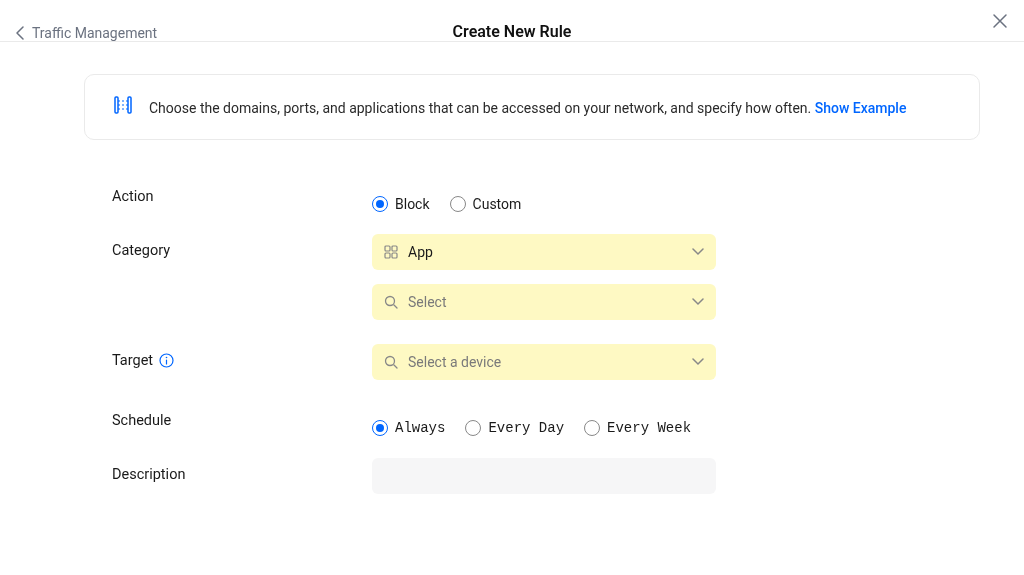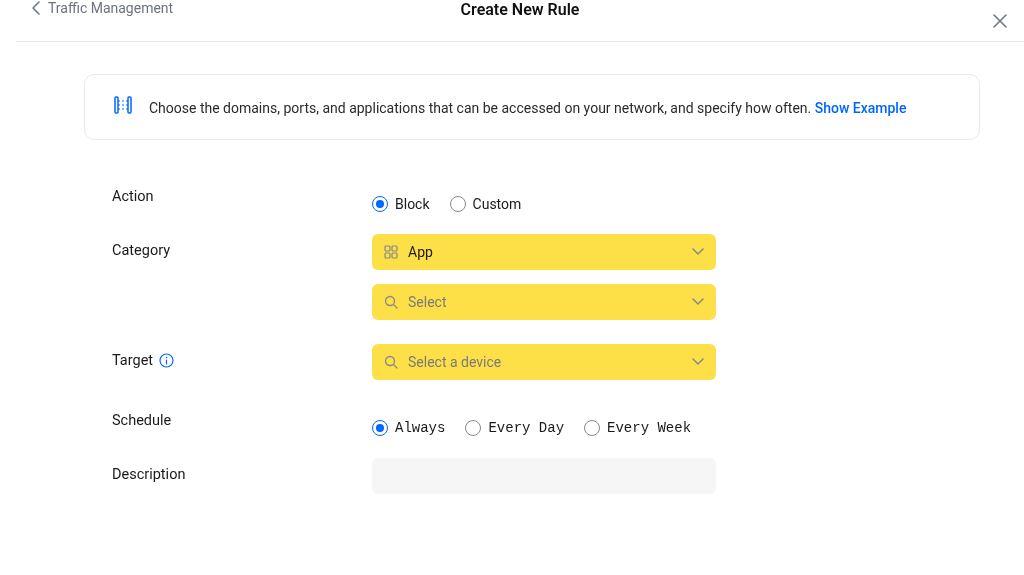--- a/index.html
+++ b/index.html
@@ -10,26 +10,25 @@
     body {
       font-family: -apple-system, BlinkMacSystemFont, "Segoe UI", Roboto, Helvetica, Arial, sans-serif;
       background: #fff;
       color: #1a1a1a;
       width: 1024px;
       height: 575px;
       overflow: hidden;
     }
     .header {
       display: flex;
-      align-items: flex-start;
+      align-items: flex-end;
       height: 42px;
       padding: 0 16px;
       border-bottom: 1px solid #eaeaea;
       position: relative;
-      margin-left: 16px;
     }
     .back-nav {
       display: flex;
       align-items: center;
       cursor: pointer;
       color: #6b7280;
     }
     .back-nav .chev {
       margin-right: 8px;
       display: flex;
@@ -144,21 +143,21 @@
       border-radius: 50%;
       background: #0066ff;
     }
     .radio-label {
       font-size: 14px;
       color: #1a1a1a;
     }
     .select-box {
       width: 344px;
       height: 36px;
-      background: #fde047;
+      background: #fef9c3;
       border-radius: 6px;
       display: flex;
       align-items: center;
       padding: 0 12px;
       cursor: pointer;
       position: relative;
     }
     .select-icon {
       color: #888;
       margin-right: 10px;

